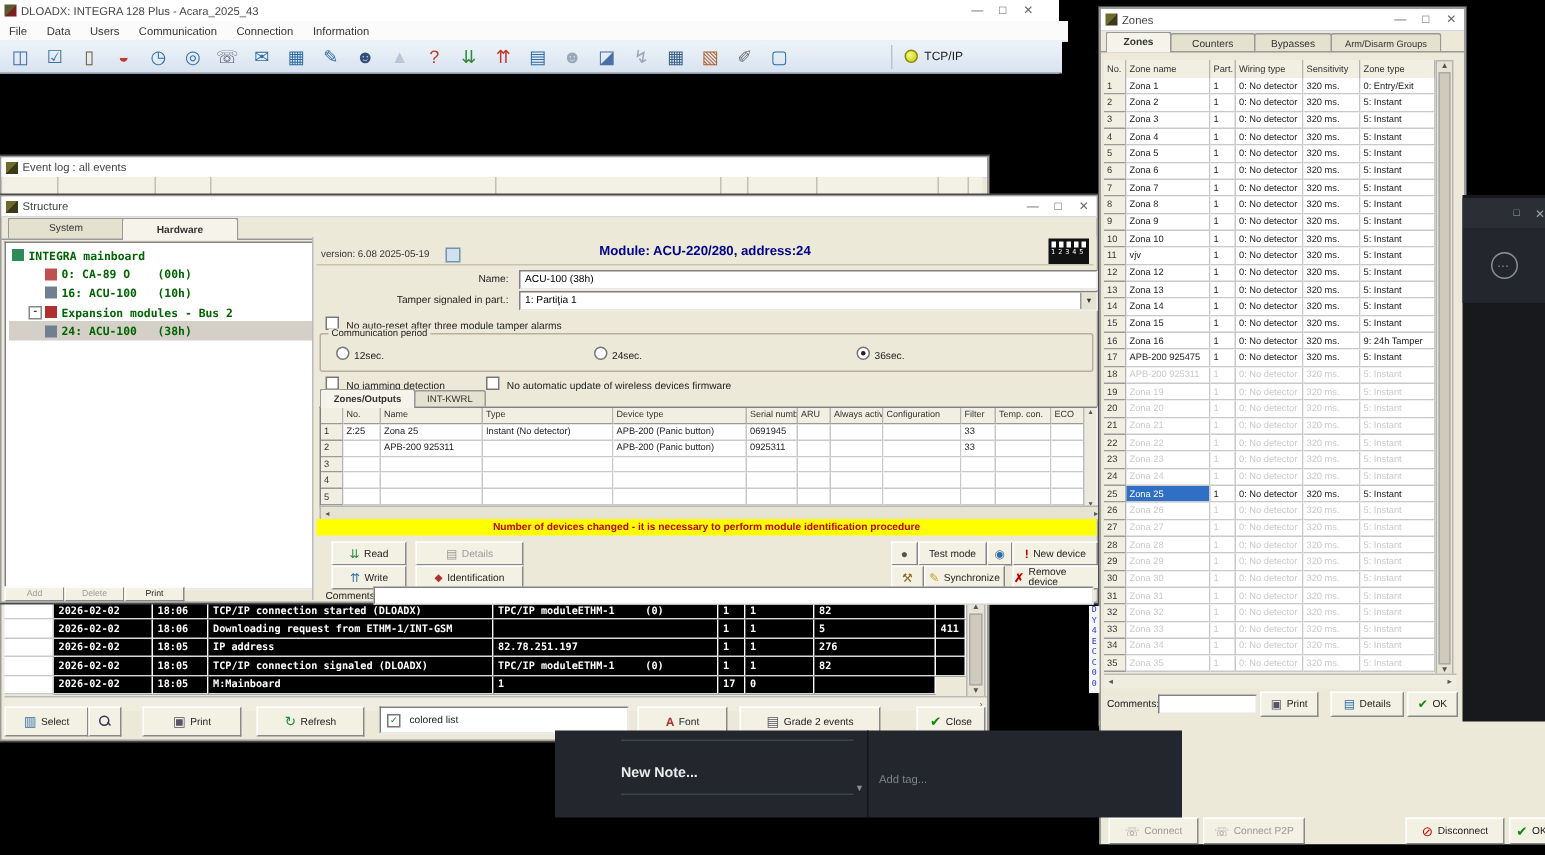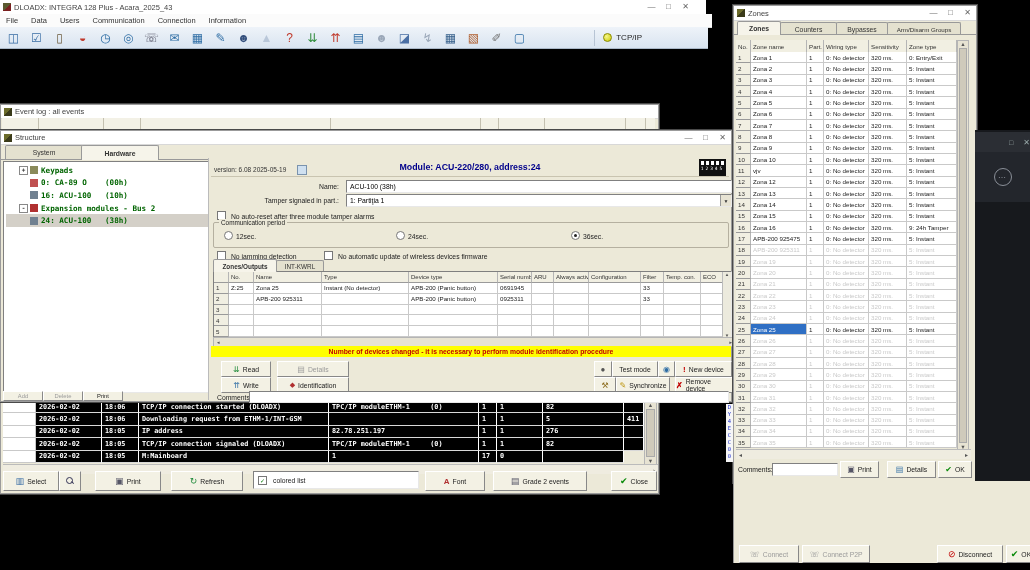--- a/index.html
+++ b/index.html
@@ -236,21 +236,21 @@
     <div class="tab" style="left:4px;top:14px;width:76px;">
       <span>System</span>
       </div>
     <div class="tab active" style="left:80px;top:14px;width:76px;">
       <span>Hardware</span>
       </div>
     <div class="abs" style="left:0;top:28px;width:730px;height:1px;background:#999;"></div>
 
     <div class="abs sunken" style="left:2px;top:30px;width:204px;height:230px;overflow:hidden;">
       <div id="tree-items" style="padding:2px 0 0 2px;">
-          <div class="treeitem" style="padding-left: 13px;"><span class="expander">+</span><span class="nodeicon" style="background: rgb(138, 138, 90);"></span><span>Keypads</span></div>
+          <div class="treeitem" style="padding-left: 2px;"><span class="nodeicon" style="background: rgb(46, 139, 87);"></span><span>INTEGRA mainboard</span></div>
           <div class="treeitem" style="padding-left: 24px;"><span class="nodeicon" style="background: rgb(192, 80, 80);"></span><span>0: CA-89 O    (00h)</span></div>
           <div class="treeitem" style="padding-left: 24px;"><span class="nodeicon" style="background: rgb(112, 128, 144);"></span><span>16: ACU-100   (10h)</span></div>
           <div class="treeitem" style="padding-left: 13px;"><span class="expander">-</span><span class="nodeicon" style="background: rgb(176, 48, 48);"></span><span>Expansion modules - Bus 2</span></div>
           <div class="treeitem" style="padding-left: 24px; background: rgb(212, 208, 200);"><span class="nodeicon" style="background: rgb(112, 128, 144);"></span><span>24: ACU-100   (38h)</span></div>
         </div>
     </div>
     <div id="structure-bottom-buttons"></div>
   <div class="btn gray" style="left: 2px; top: 260px; width: 38px; height: 8px; font-size: 5.8px;">Add</div>
       <div class="btn gray" style="left: 42px; top: 260px; width: 38px; height: 8px; font-size: 5.8px;">Delete</div>
       <div class="btn" style="left: 82px; top: 260px; width: 38px; height: 8px; font-size: 5.8px;">Print</div>
@@ -839,14 +839,25 @@
       <span style="color:#c00000;font-size:9px;">⊘</span>
       <span>Disconnect</span>
       </div>
     <div class="btn" style="left:272px;top:64px;width:28px;height:16px;">
       <span style="color:#0a8a0a;font-size:9px;">✔</span>
       <span>OK</span>
       </div>
   </div>
   <div class="abs" style="left:733px;top:563px;width:297px;height:7px;background:#000;"></div>
 
+  <div class="abs" style="left:370px;top:487px;width:418px;height:58px;background:#23262c;">
+    <div class="abs" style="left:44px;top:6px;width:155px;height:1px;background:#3f434b;"></div>
+    <div class="abs" style="left:44px;top:14px;width:155px;height:28px;border-bottom:1px solid #3f434b;color:#ececec;
+                font-weight:bold;font-size:9.5px;display:flex;align-items:center;">
+      <span>New Note...</span>
+      </div>
+    <span style="position:absolute;left:200px;top:36px;color:#8a8f98;font-size:6px;">▼</span>
+    <div class="abs" style="left:208px;top:0;width:1px;height:58px;background:#15171b;"></div>
+    <div class="abs" style="left:216px;top:28px;font-size:7.5px;color:#7d828c;">
+      <span>Add tag...</span></div>
+  </div>
 
 </div>
 
 </body></html>

